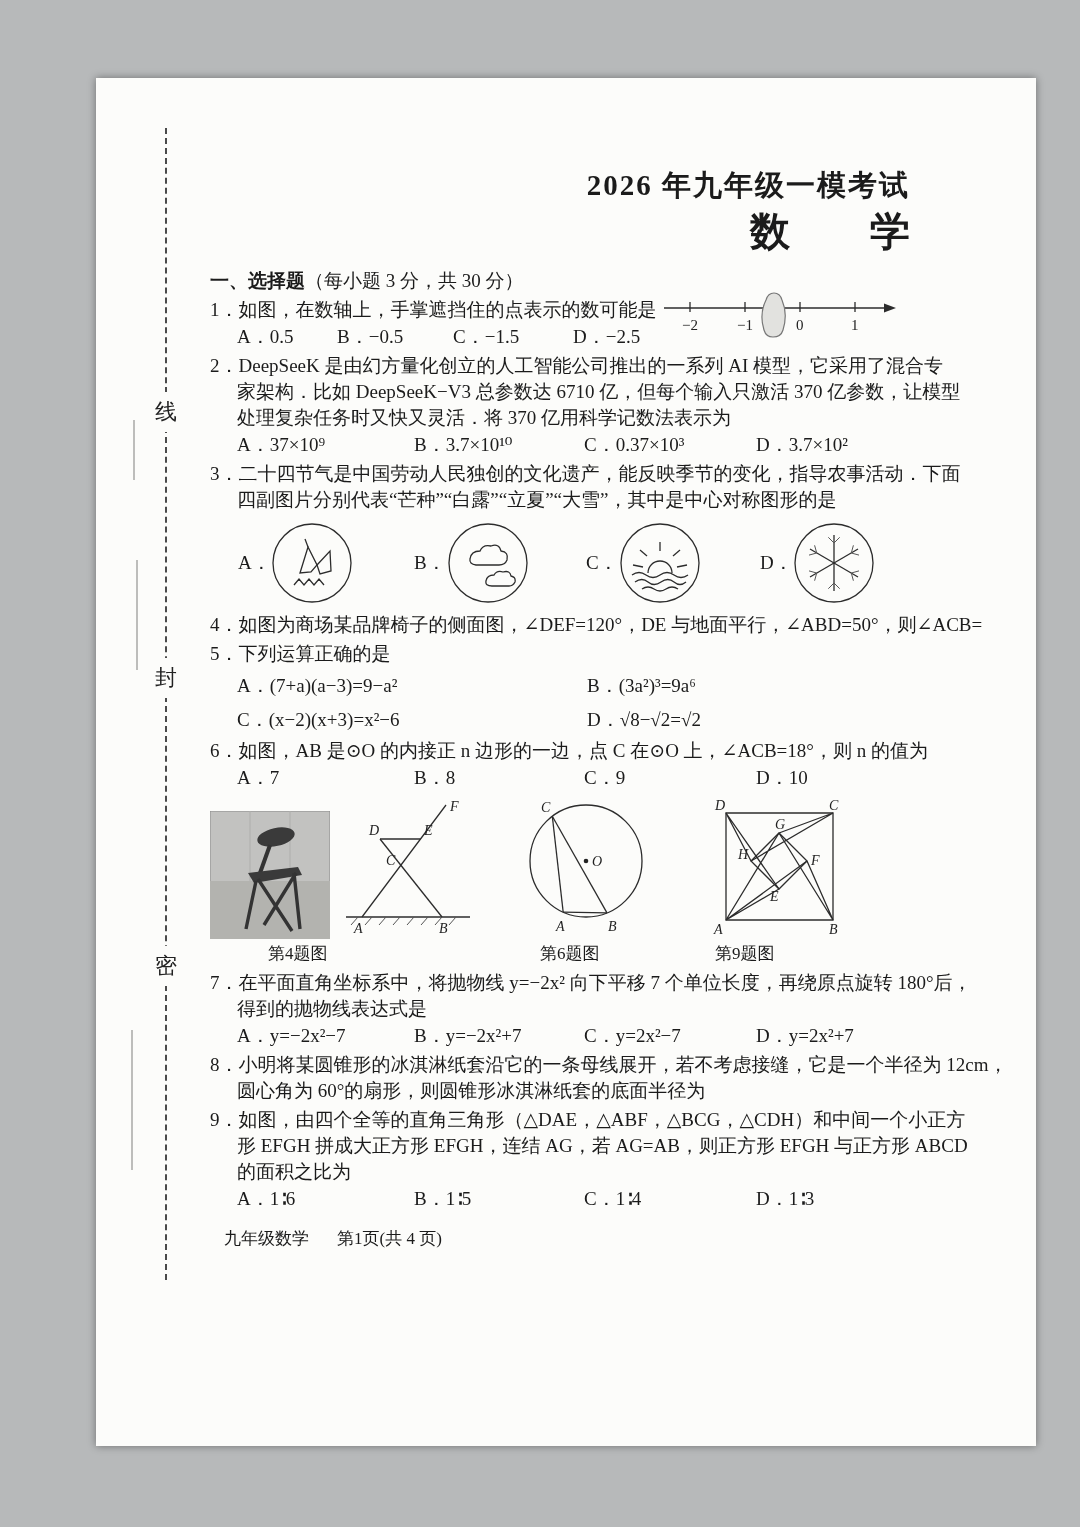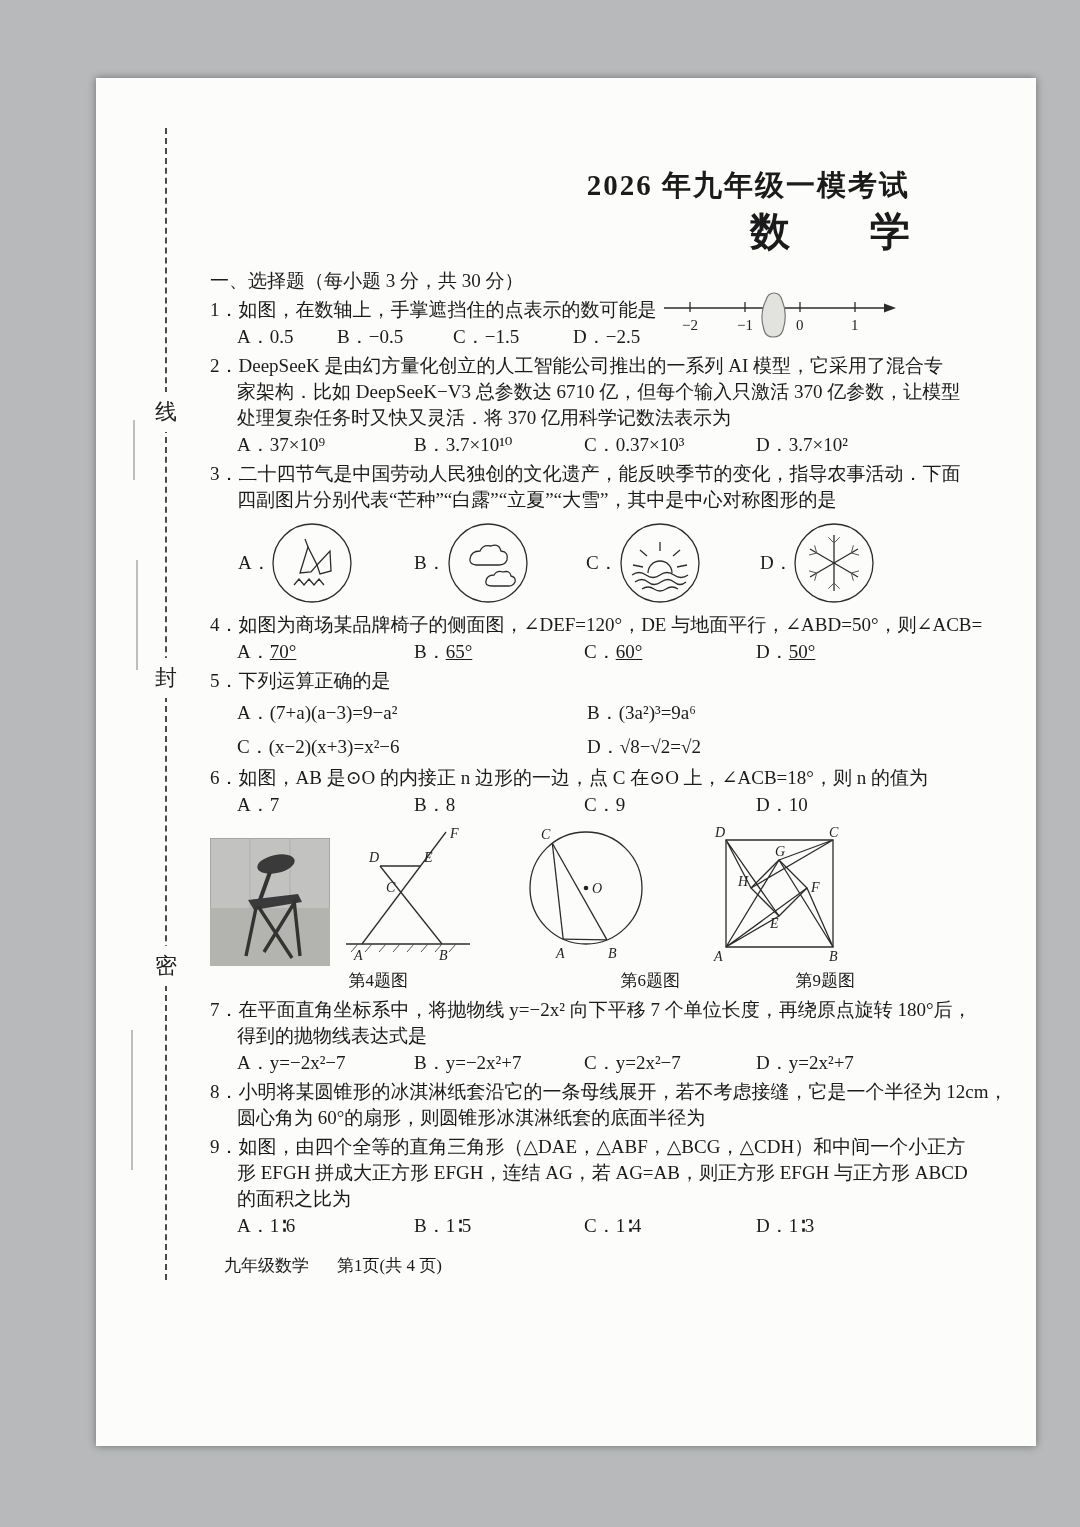--- a/index.html
+++ b/index.html
@@ -8,39 +8,39 @@
   .page{position:absolute;left:96px;top:78px;width:940px;height:1368px;background:#fcfcfa;box-shadow:0 0 8px rgba(0,0,0,.4)}
   
   .seal-line{position:absolute;left:165px;top:128px;height:1152px;border-left:2px dashed #4a4a4a}
   .seal-char{position:absolute;left:153px;width:26px;text-align:center;font-size:22px;color:#222;background:#fcfcfa;padding:5px 0}
   .mark{position:absolute;background:#bdbdbb}
   
   .content{position:absolute;left:210px;top:166px;width:700px;font-size:19px;line-height:26px}
   .title{text-align:right;font-size:29px;font-weight:700;letter-spacing:2px;line-height:38px}
   .subject{text-align:right;font-size:40px;font-weight:700;line-height:52px;margin-top:2px}
   .section{margin-top:10px}
-  .section .b{font-weight:400}
+  .section .b{font-weight:700}
   .q{margin-top:3px;white-space:nowrap}
   .cont{padding-left:27px;white-space:nowrap}
   .opts{display:flex;padding-left:27px;margin-top:1px;white-space:nowrap}
   .opts span{flex:none}
   .c1{width:177px}.c2{width:170px}.c3{width:172px}
   .n1{width:100px}.n2{width:116px}.n3{width:120px}
   .opts5{display:flex;padding-left:27px;margin-top:4px;white-space:nowrap;line-height:30px}
   .opts5 .oa{flex:none;width:350px}
   .u{text-decoration:underline}
   .numline{position:absolute;left:450px;top:118px}
   .circlerow{display:flex;align-items:center;margin-top:4px;height:92px}
   .cgroup{display:flex;align-items:center}
   .cgroup .lab{width:32px}
   .gapA{padding-left:28px}.gapB{margin-left:60px}.gapC{margin-left:56px}.gapD{margin-left:58px}
   .figrow{display:flex;align-items:flex-end;margin-top:6px}
   .fig4{margin-left:14px}.fig6{margin-left:42px}.fig9{margin-left:56px}
   .caprow{position:relative;height:26px;font-size:17px;margin-top:2px}
-  .cap{position:absolute;width:140px;text-align:right}
+  .cap{position:absolute;width:140px;text-align:left}
   .cap4{left:58px}.cap6{left:330px}.cap9{left:505px}
   .footer{margin-top:14px;text-align:left;font-size:17px}
   .footer span{margin:0 14px}
   svg text{font-family:"Liberation Serif","DejaVu Serif",serif;font-style:italic;font-size:14px;fill:#222}
   svg .tick-label{font-style:normal;font-size:15px}
   svg .ln{stroke:#2c2c2c;stroke-width:1.3;fill:none}
   svg .thin{stroke:#555;stroke-width:1;fill:none}
 </style>
 </head>
 <body>
@@ -152,26 +152,20 @@
           <path class="thin" d="M22.6,24.3 L24.7,32 L17,34.1"></path>
           <path class="thin" d="M61.4,24.3 L59.3,32 L67,34.1"></path>
           <path class="thin" d="M22.6,59.7 L24.7,52 L17,49.9"></path>
         </svg>
       </div>
     </div>
 
     <div class="q">
       <span>4．</span><span>如图为商场某品牌椅子的侧面图，∠DEF=120°，DE 与地面平行，∠ABD=50°，则∠ACB=</span>
     </div>
-    <div class="opts">
-      <span class="c1"><span>A．</span><span class="u">70°</span></span>
-      <span class="c2"><span>B．</span><span class="u">65°</span></span>
-      <span class="c3"><span>C．</span><span class="u">60°</span></span>
-      <span><span>D．</span><span class="u">50°</span></span>
-    </div>
 
     <div class="q">
       <span>5．</span><span>下列运算正确的是</span>
     </div>
     <div class="opts5">
       <span class="oa">A．(7+a)(a−3)=9−a²</span>
       <span>B．(3a²)³=9a⁶</span>
     </div>
     <div class="opts5">
       <span class="oa">C．(x−2)(x+3)=x²−6</span>

